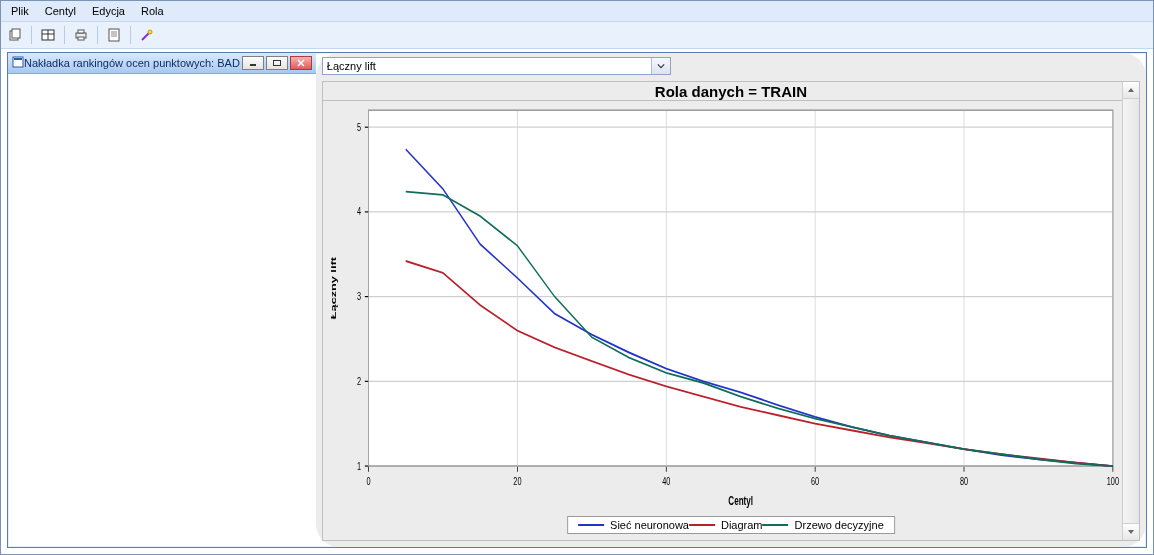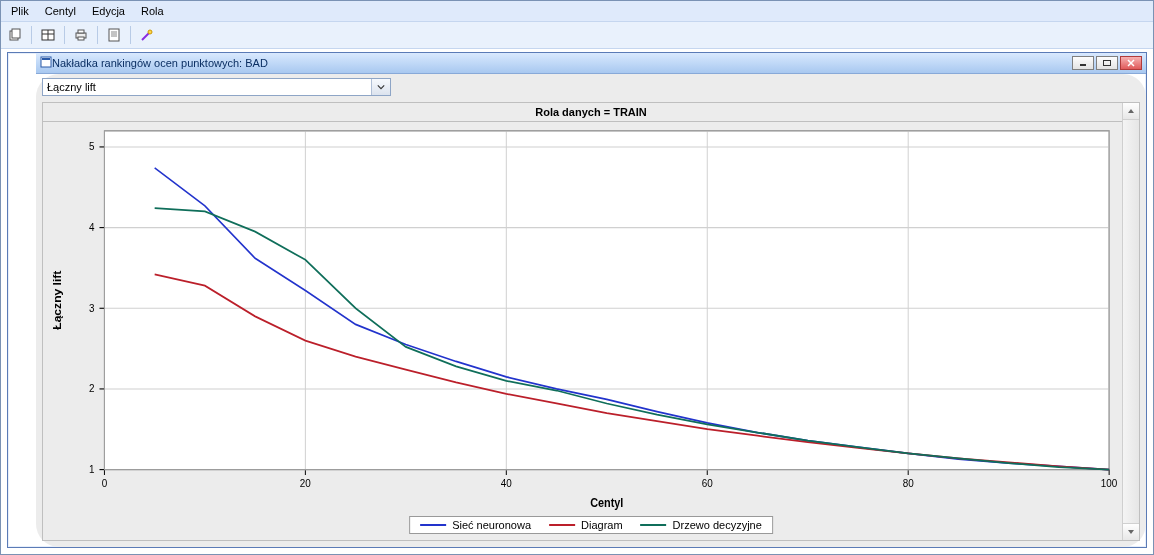--- a/index.html
+++ b/index.html
@@ -64,23 +64,22 @@
     flex: 1;
     background: #fff;
     padding: 3px 6px 6px 6px;
     box-sizing: border-box;
     display: flex; flex-direction: column;
   }
   
   .inner-window {
     flex: 1;
     border: 1px solid #5b7bb6;
-    display: flex; flex-direction: column;
+    display: flex; flex-direction: row;
     box-shadow: 0 0 0 1px #e7effb inset;
-    padding-left: 28px;
   }
   .inner-titlebar {
     height: 20px;
     background: linear-gradient(#d9e9fe, #a8c8f0);
     border-bottom: 1px solid #88a9d8;
     display: flex; align-items: center;
     padding: 0 4px;
     color: #0b2f63;
   }
   .inner-titlebar .spacer { flex: 1; }
@@ -130,21 +129,21 @@
     background: #ececec;
     position: relative;
     display: flex; flex-direction: column;
   }
   .chart-title-strip {
     height: 18px;
     background: #ececec;
     border-bottom: 1px solid #bfbfbf;
     display: flex; align-items: center; justify-content: center;
     font-weight: bold;
-    font-size: 11px;
+    font-size: 15px;
   }
   
   .fake-vscroll {
     position: absolute;
     right: 0; top: 0; bottom: 0;
     width: 16px;
     background: linear-gradient(to right,#f4f4f4,#e6e6e6);
     border-left: 1px solid #cfcfcf;
     display: flex; flex-direction: column; align-items: stretch;
   }
@@ -170,21 +169,20 @@
   .grid-line { stroke: #d0d0d0; stroke-width: 1; }
   .frame-line { stroke: #9a9a9a; stroke-width: 1; fill: none; }
   .legend-box {
     position: absolute;
     left: 50%; transform: translateX(-50%);
     bottom: 6px;
     background: #fff;
     border: 1px solid #999;
     padding: 2px 10px;
     display: flex; align-items: center;
-    gap: 18px;
     font-size: 11px;
   }
   .legend-item { display: inline-flex; align-items: center; gap: 6px; }
   .legend-swatch { width: 26px; height: 0; border-top: 2px solid; }
 </style>
 </head>
 <body>
 
 <div class="app-frame">
 

